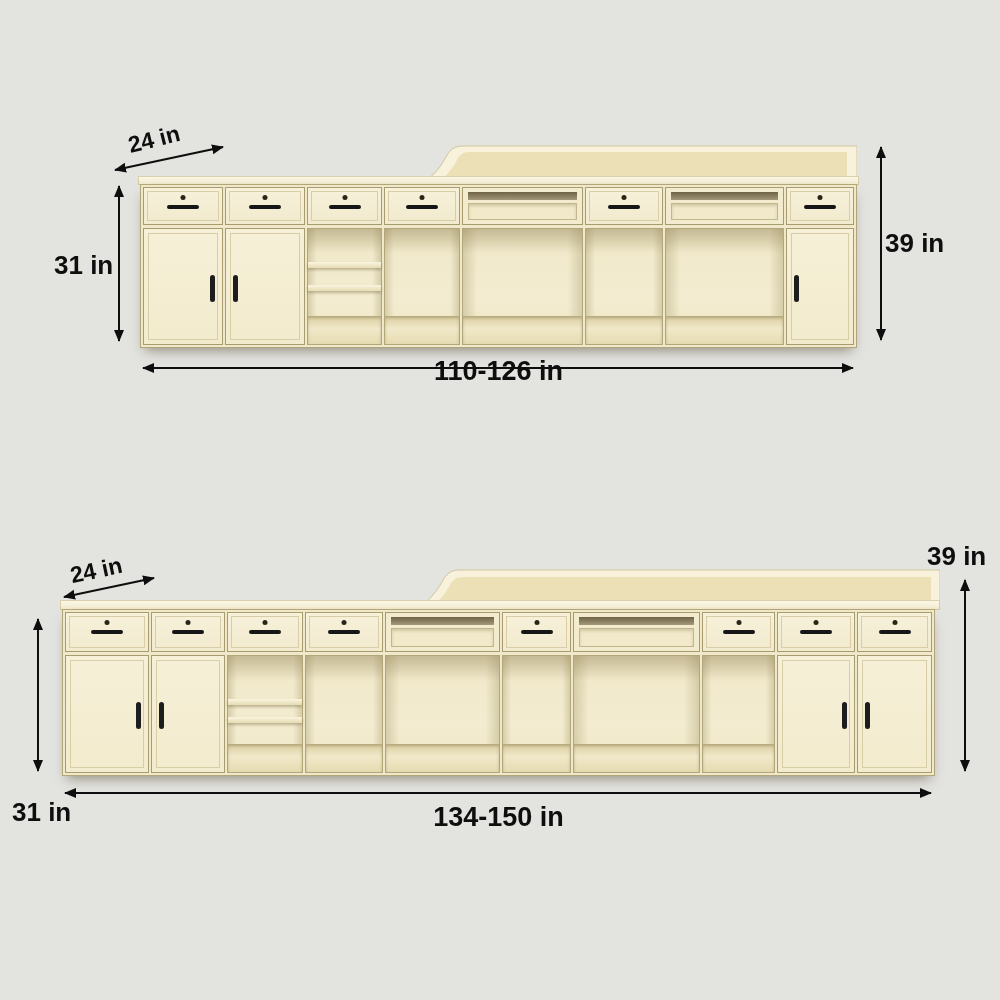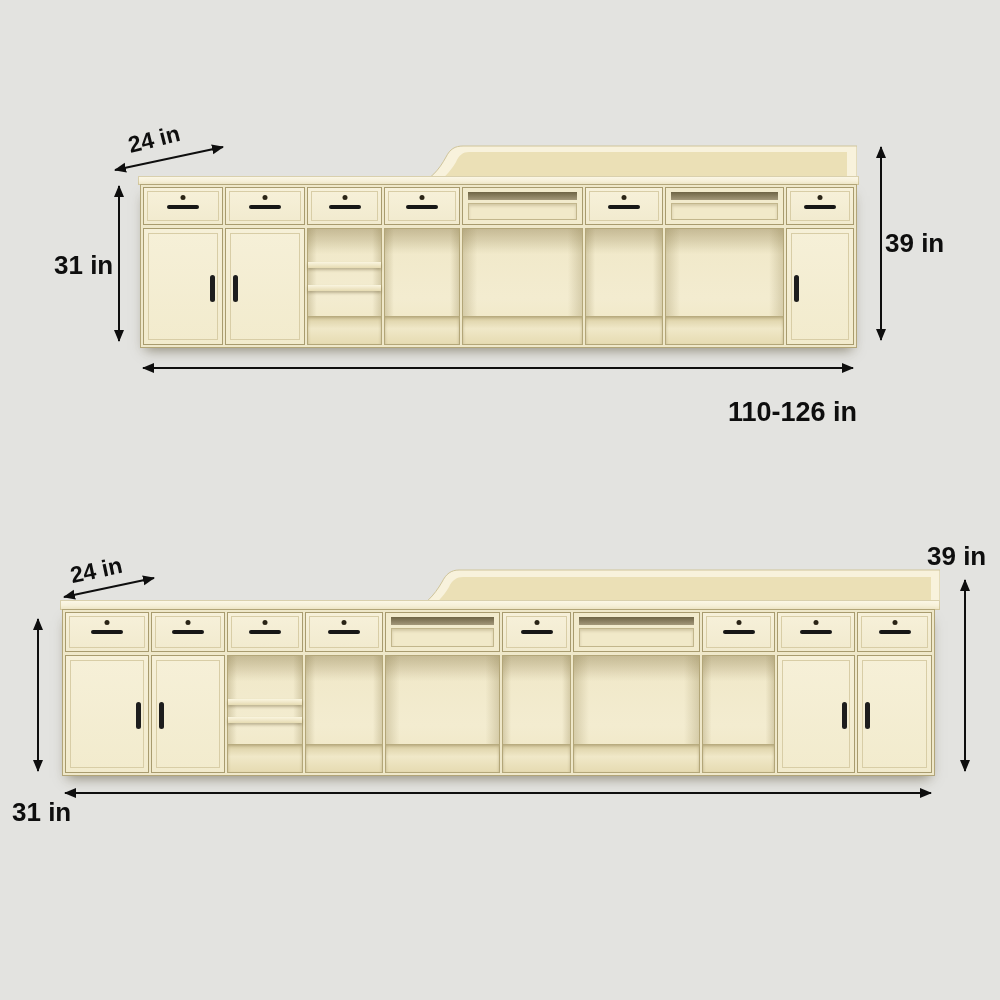--- a/index.html
+++ b/index.html
@@ -197,19 +197,20 @@
       <line x1="64" y1="597" x2="154" y2="578" marker-start="url(#ah)" marker-end="url(#ah)"></line>
       <line x1="38" y1="619" x2="38" y2="771" marker-start="url(#ah)" marker-end="url(#ah)"></line>
       <line x1="965" y1="580" x2="965" y2="771" marker-start="url(#ah)" marker-end="url(#ah)"></line>
       <line x1="65" y1="793" x2="931" y2="793" marker-start="url(#ah)" marker-end="url(#ah)"></line>
     </g>
   </svg>
 
   <div class="dim" style="left:128px; top:126px; transform:rotate(-14deg);"><span class="tilt">24 in</span></div>
   <div class="dim f26" style="left:54px; top:250px;">31 in</div>
   <div class="dim f26" style="left:885px; top:228px;">39 in</div>
-  <div class="dim f27 centered" style="left:140px; top:397px; width:717px;text-align:right;">110-126 in</div>
+  <div class="dim f27 centered" style="left:140px; top:356px; width:717px;">110-126 in</div>
 
   <div class="dim" style="left:70px; top:557px; transform:rotate(-12deg);"><span class="tilt">24 in</span></div>
   <div class="dim f26" style="left:12px; top:797px;">31 in</div>
   <div class="dim f26" style="left:927px; top:541px;">39 in</div>
+  <div class="dim f27 centered" style="left:62px; top:802px; width:873px;">134-150 in</div>
 
 </div>
 
 </body></html>

